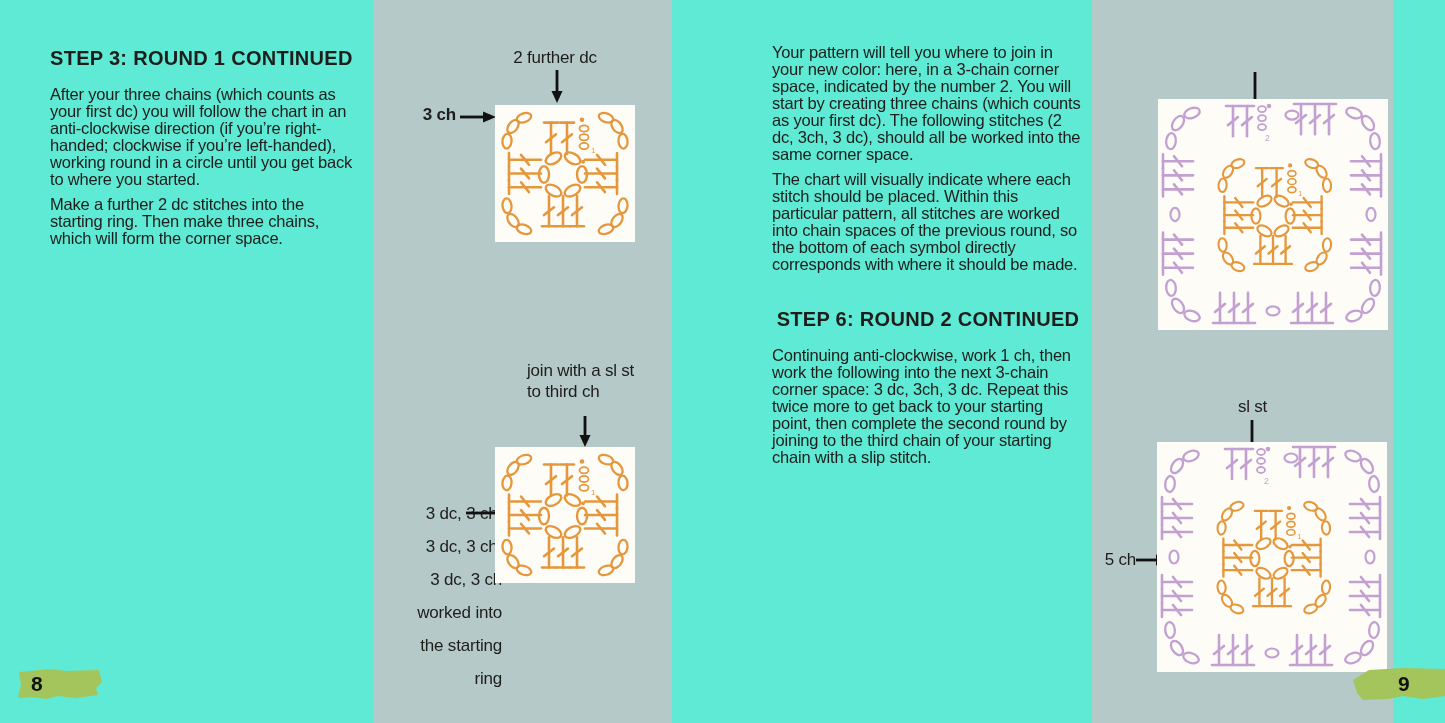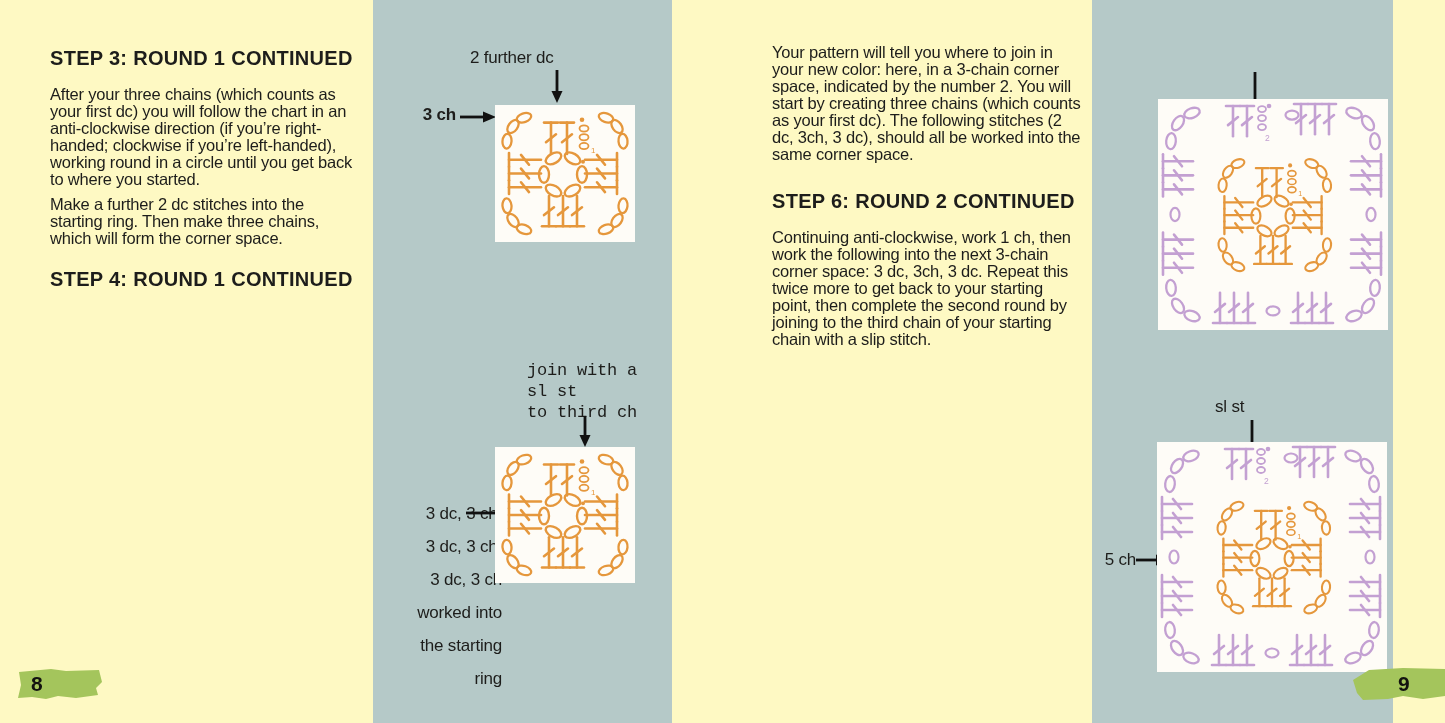--- a/index.html
+++ b/index.html
@@ -1,59 +1,59 @@
 <!DOCTYPE html>
 <html><head>
 <meta charset="utf-8">
 <style>
   html,body{margin:0;padding:0;background:#e9e9e9;}
   .spread{
     position:relative;width:1445px;height:723px;overflow:hidden;
-    background:#fef9c3;color:#1d1d1b;
+    background:#5eead4;color:#1d1d1b;
     font-family:"Liberation Sans",sans-serif;
   }
   .panel{position:absolute;top:0;height:723px;background:#b5c9c8;}
   #panel-mid{left:373px;width:299px;}
   #panel-right{left:1092px;width:301px;}
 
   .text-col{position:absolute;}
   #col-left{left:50px;top:46px;width:305px;}
   #col-right{left:772px;top:44px;width:312px;}
   h2.step{font-size:20px;line-height:24px;font-weight:bold;letter-spacing:.3px;margin:0 0 16px 0;}
   h2.step-later-left{margin-top:20px;}
-  h2.step-later-right{margin-top:26px;}
+  h2.step-later-right{margin-top:34px;text-align:center;}
   p.body{font-size:16.5px;line-height:17px;letter-spacing:-.2px;margin:0 0 8px 0;}
 
   .figure{position:absolute;background:#fefcf7;}
   .figure svg{display:block;}
   .fig-label{position:absolute;font-size:17px;line-height:21px;letter-spacing:-.2px;white-space:pre-line;}
-  .lab-center{}
+  .lab-center{text-align:center;}
   .lab-right{text-align:right;}
   #lab-fig2-left{line-height:33px;text-align:right;}
   .arrow{position:absolute;}
   .badge{position:absolute;}
   .badge-num{position:absolute;font-weight:bold;font-size:21px;color:#12120f;}
 </style>
 </head>
 <body>
 
 <div class="spread">
 
   <div class="panel" id="panel-mid"></div>
   <div class="panel" id="panel-right"></div>
 
   <section class="text-col" id="col-left">
     <h2 class="step">STEP 3: ROUND 1 CONTINUED</h2>
     <p class="body">After your three chains (which counts as your first dc) you will follow the chart in an anti-clockwise direction (if you’re right-handed; clockwise if you’re left-handed), working round in a circle until you get back to where you started.</p>
     <p class="body">Make a further 2 dc stitches into the starting ring. Then make three chains, which will form the corner space.</p>
-    <h2 class="step step-later-left">STEP 4: ROUND 1 CONTINUED</h2>
   </section>
 
   <section class="text-col" id="col-right">
     <p class="body">Your pattern will tell you where to join in your new color: here, in a 3-chain corner space, indicated by the number 2. You will start by creating three chains (which counts as your first dc). The following stitches (2 dc, 3ch, 3 dc), should all be worked into the same corner space.</p>
+    <p class="body">The chart will visually indicate where each stitch should be placed. Within this particular pattern, all stitches are worked into chain spaces of the previous round, so the bottom of each symbol directly corresponds with where it should be made.</p>
     <h2 class="step step-later-right">STEP 6: ROUND 2 CONTINUED</h2>
     <p class="body">Continuing anti-clockwise, work 1 ch, then work the following into the next 3-chain corner space: 3 dc, 3ch, 3 dc. Repeat this twice more to get back to your starting point, then complete the second round by joining to the third chain of your starting chain with a slip stitch.</p>
   </section>
 
   <div class="fig-label lab-center" style="left:470px;top:47px;width:170px;">2 further dc</div>
   <svg class="arrow" style="left:549px;top:70px;" width="16" height="33">
     <line x1="8" y1="0" x2="8" y2="23" stroke="#111" stroke-width="2.8"></line>
       <polygon points="2.5,21 13.5,21 8,33" fill="#111"></polygon>
   </svg>
   <div class="fig-label lab-right" style="left:398px;top:104px;width:58px;font-weight:bold;">3 ch</div>
@@ -138,21 +138,21 @@
         <ellipse cx="128" cy="37" rx="7.5" ry="4.5" transform="rotate(85 128 37)" fill="none" stroke="#e5973c" stroke-width="2.3"></ellipse>
         <ellipse cx="29" cy="127" rx="7.5" ry="4.5" transform="rotate(20 29 127)" fill="none" stroke="#e5973c" stroke-width="2.3"></ellipse>
         <ellipse cx="18" cy="118" rx="7.5" ry="4.5" transform="rotate(55 18 118)" fill="none" stroke="#e5973c" stroke-width="2.3"></ellipse>
         <ellipse cx="12" cy="103" rx="7.5" ry="4.5" transform="rotate(85 12 103)" fill="none" stroke="#e5973c" stroke-width="2.3"></ellipse>
         <ellipse cx="111" cy="127" rx="7.5" ry="4.5" transform="rotate(-20 111 127)" fill="none" stroke="#e5973c" stroke-width="2.3"></ellipse>
         <ellipse cx="122" cy="118" rx="7.5" ry="4.5" transform="rotate(-55 122 118)" fill="none" stroke="#e5973c" stroke-width="2.3"></ellipse>
         <ellipse cx="128" cy="103" rx="7.5" ry="4.5" transform="rotate(-85 128 103)" fill="none" stroke="#e5973c" stroke-width="2.3"></ellipse>
       </svg>
   </div>
 
-  <div class="fig-label" style="left:527px;top:360px;width:130px;font-family:Liberation Mono, monospace;">join with a sl st
+  <div class="fig-label" style="left:527px;top:360px;width:130px;">join with a sl st
 to third ch</div>
   <svg class="arrow" style="left:577px;top:416px;" width="16" height="31">
     <line x1="8" y1="0" x2="8" y2="21" stroke="#111" stroke-width="2.8"></line>
       <polygon points="2.5,19 13.5,19 8,31" fill="#111"></polygon>
   </svg>
   <div class="fig-label" id="lab-fig2-left" style="left:390px;top:497px;width:112px;">3 dc, 3 ch,
 3 dc, 3 ch,
 3 dc, 3 ch
 worked into
 the starting ring</div>

